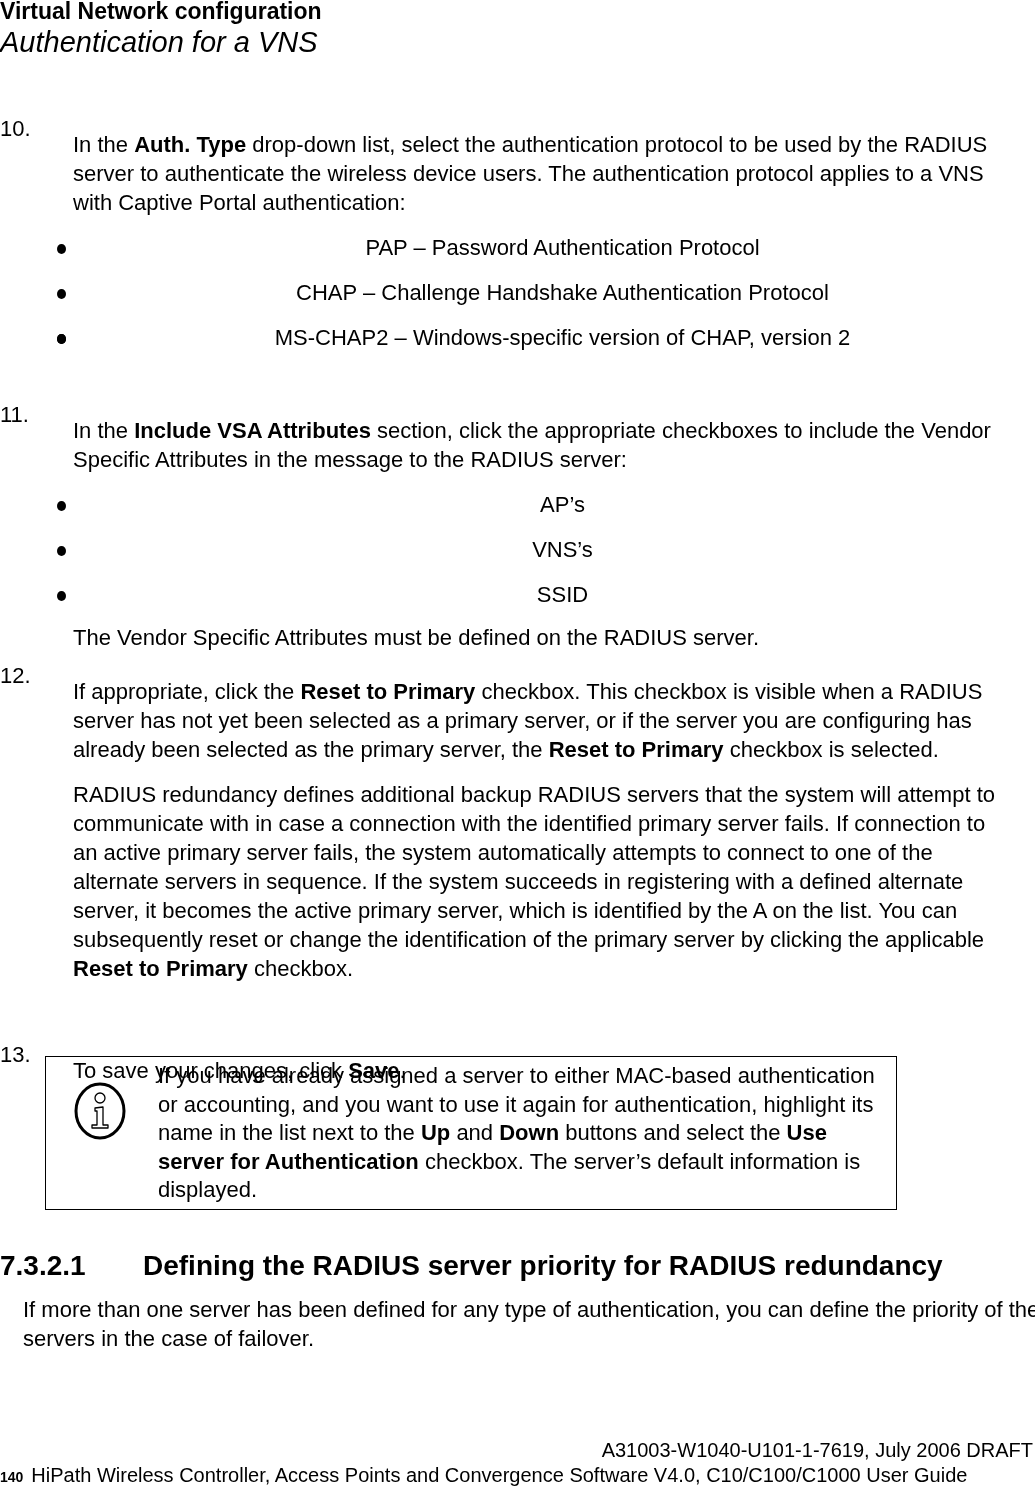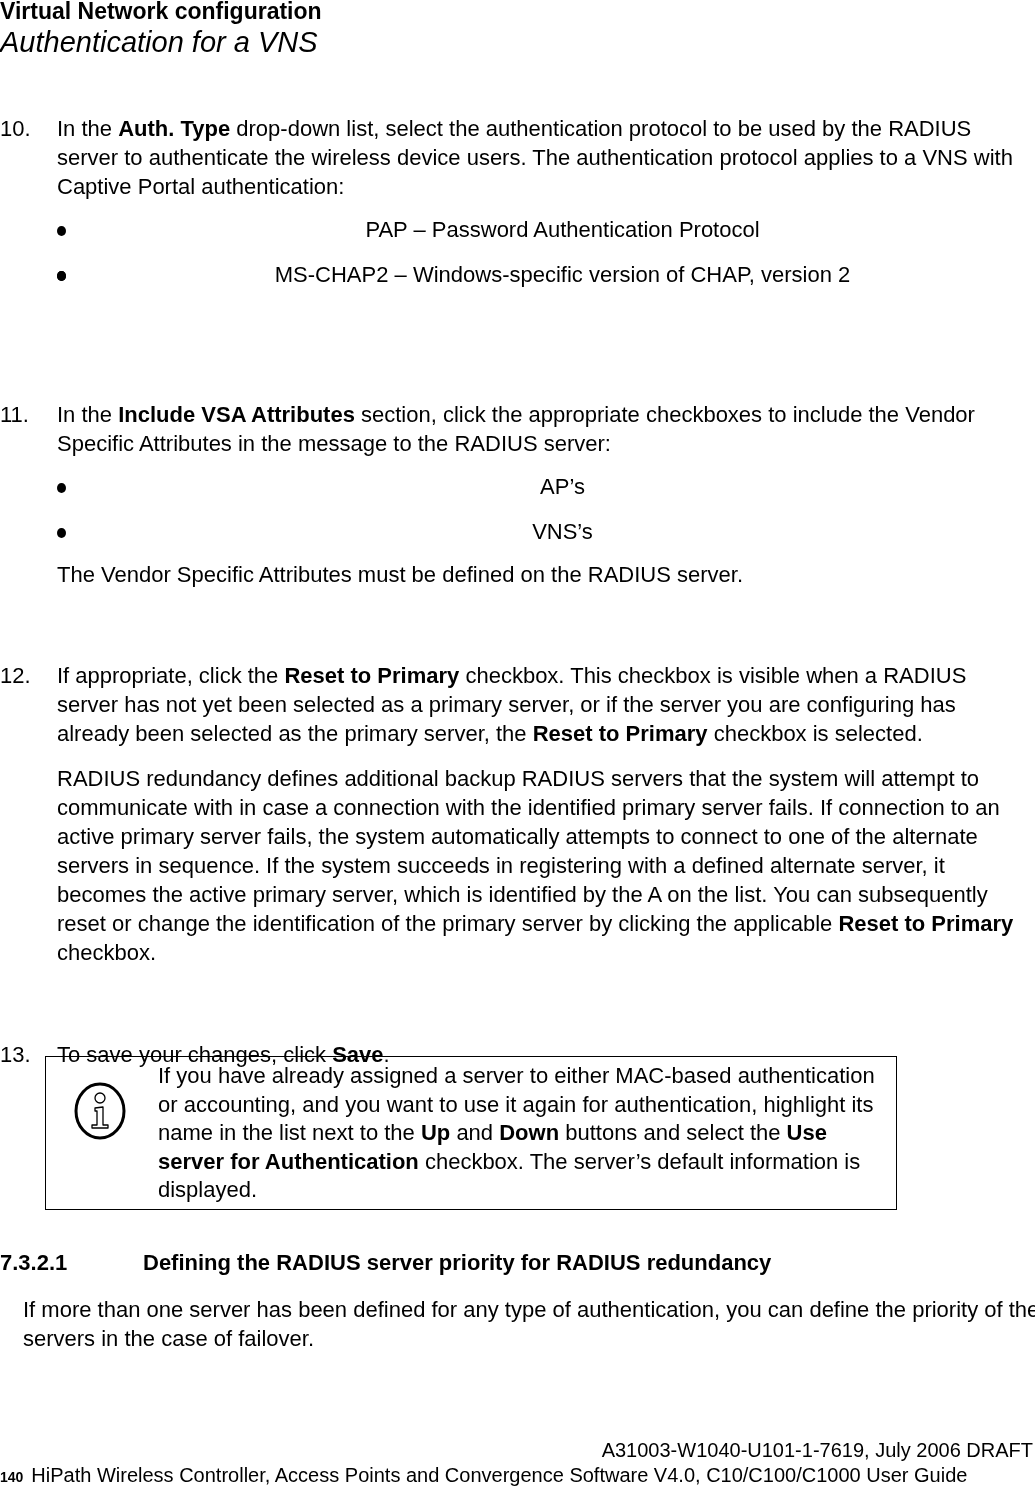--- a/index.html
+++ b/index.html
@@ -6,39 +6,39 @@
     body {
       width: 1035px; height: 1491px; position: relative; overflow: hidden;
       font-family: "Liberation Sans", sans-serif; color: #000; font-size: 22px;
     }
     .hdr-title { position: absolute; left: 0; top: -2px; font-weight: bold; font-size: 23px; line-height: 26px; }
     .hdr-sub { position: absolute; left: 0; top: 29px; font-style: italic; font-size: 29px; line-height: 26px; }
 
     .step { position: absolute; left: 0; width: 1030px; line-height: 29px; }
     .step .num { position: absolute; left: 0; top: 0; width: 56px; }
     .step .body { margin-left: 57px; }
-    .step p { margin: 0; }
+    .step p { margin: 16px; }
     .step .para { margin-top: 16px; }
 
     ul.bullets { list-style: none; margin: 14px 0 0 0; padding: 0; text-align: center; }
     ul.bullets li { position: relative; padding-left: 38px; line-height: 29px; margin-bottom: 16px; }
     ul.bullets li .dot {
       position: absolute; left: 0; top: 11px; width: 9px; height: 10px; border-radius: 50%;
       background: #000;
     }
     b { font-weight: bold; }
 
     .note {
       position: absolute; left: 45px; top: 1056px; width: 852px; height: 154px;
       border: 1.5px solid #000; box-sizing: border-box;
     }
     .note .icon { position: absolute; left: 27px; top: 24px; width: 54px; height: 60px; }
     .note .text { position: absolute; left: 112px; top: 5px; right: 8px; line-height: 28.5px; }
 
-    .sec-head { position: absolute; left: 0; top: 1250px; font-weight: bold; font-size: 22px; }
+    .sec-head { position: absolute; left: 0; top: 1250px; font-weight: bold; font-size: 28px; }
     .sec-head .secnum { display: inline-block; width: 143px; }
     .sec-para { position: absolute; left: 15px; top: 1295px; width: 1030px; line-height: 29px; padding-left: 8px; }
 
     .footer-doc { position: absolute; right: 2px; top: 1439px; font-size: 20px; }
     .footer-line { position: absolute; left: 0; top: 1464px; font-size: 20px; white-space: nowrap; }
     .footer-line .page { font-weight: bold; font-size: 14px; margin-right: 8px; }
   </style>
 </head>
 <body>
 
@@ -46,33 +46,35 @@
   <div class="hdr-title">Virtual Network configuration</div>
   <div class="hdr-sub">Authentication for a VNS</div>
 </div>
 
 <div class="step" style="top:114px;">
   <span class="num">10.</span>
   <div class="body">
     <p><span>In the </span><b>Auth. Type</b><span> drop-down list, select the authentication protocol to be used by the RADIUS server to authenticate the wireless device users. The authentication protocol applies to a VNS with Captive Portal authentication:</span></p>
     <ul class="bullets">
       <li><span class="dot"></span><span>PAP – Password Authentication Protocol</span></li>
+      <li><span class="dot"></span><span>CHAP – Challenge Handshake Authentication Protocol</span></li>
       <li><span class="dot"></span></li>
       <li><span class="dot"></span><span>MS-CHAP2 – Windows-specific version of CHAP, version 2</span></li>
     </ul>
   </div>
 </div>
 
 <div class="step" style="top:400px;">
   <span class="num">11.</span>
   <div class="body">
     <p><span>In the </span><b>Include VSA Attributes</b><span> section, click the appropriate checkboxes to include the Vendor Specific Attributes in the message to the RADIUS server:</span></p>
     <ul class="bullets">
       <li><span class="dot"></span><span>AP’s</span></li>
       <li><span class="dot"></span><span>VNS’s</span></li>
+      <li><span class="dot"></span><span>SSID</span></li>
     </ul>
     <p style="margin-top:-2px;">The Vendor Specific Attributes must be defined on the RADIUS server.</p>
   </div>
 </div>
 
 <div class="step" style="top:661px;">
   <span class="num">12.</span>
   <div class="body">
     <p><span>If appropriate, click the </span><b>Reset to Primary</b><span> checkbox. This checkbox is visible when a RADIUS server has not yet been selected as a primary server, or if the server you are configuring has already been selected as the primary server, the </span><b>Reset to Primary</b><span> checkbox is selected.</span></p>
     <p class="para"><span>RADIUS redundancy defines additional backup RADIUS servers that the system will attempt to communicate with in case a connection with the identified primary server fails. If connection to an active primary server fails, the system automatically attempts to connect to one of the alternate servers in sequence. If the system succeeds in registering with a defined alternate server, it becomes the active primary server, which is identified by the A on the list. You can subsequently reset or change the identification of the primary server by clicking the applicable </span><b>Reset to Primary</b><span> checkbox.</span></p>

